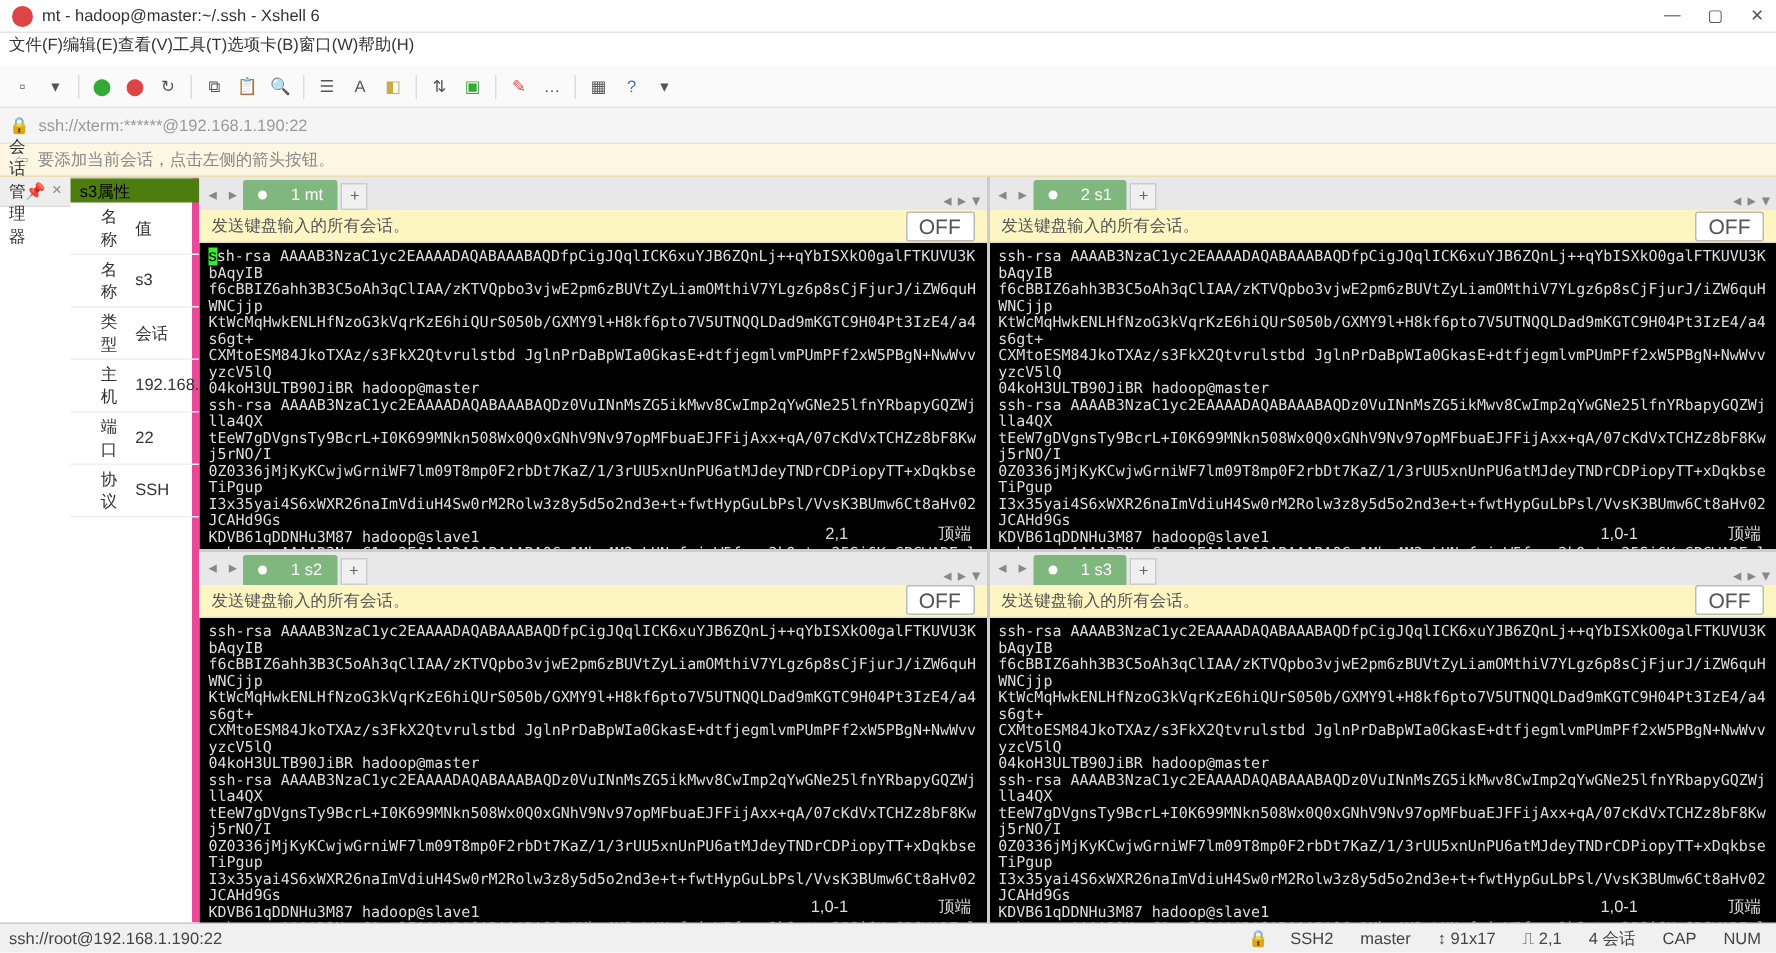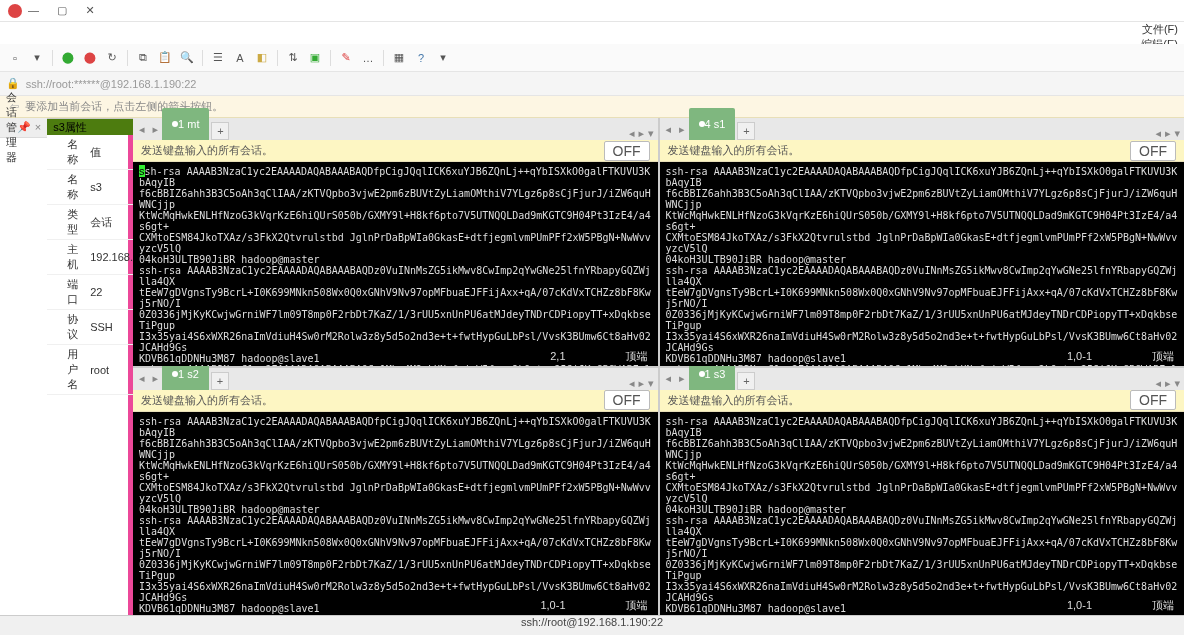--- a/index.html
+++ b/index.html
@@ -2,21 +2,21 @@
 <html><head>
 <meta charset="utf-8">
 <style>
 * { margin:0; padding:0; box-sizing:border-box; font-family:"Microsoft YaHei",Tahoma,sans-serif; font-size:11px; }
 body { background:#fff; width:1184px; height:635px; overflow:hidden; display:flex; flex-direction:column; }
 .titlebar { height:22px; display:flex; align-items:center; padding:0 8px; background:#fff; border-bottom:1px solid #e5e5e5; }
 .titlebar .icon { width:14px; height:14px; background:#d44; border-radius:50%; margin-right:6px; }
 .titlebar .title { flex:1; color:#333; }
 .winctrl { display:flex; gap:18px; color:#555; }
 .winctrl span { cursor:pointer; }
-.menubar { height:22px; display:flex; align-items:flex-end; padding:0 6px; gap:0; background:#fff; color:#333;flex-direction:column; }
+.menubar { height:22px; display:flex; align-items:flex-start; padding:0 6px; gap:0; background:#fff; color:#333; }
 .menubar span { cursor:pointer; }
 .toolbar { height:28px; display:flex; align-items:center; padding:0 6px; gap:4px; background:#fafafa; border-bottom:1px solid #e5e5e5; }
 .tbtn { width:18px; height:18px; display:flex; align-items:center; justify-content:center; color:#555; cursor:pointer; border-radius:2px; }
 .tbtn.g { color:#3a3; }
 .tbtn.r { color:#d44; }
 .tbtn.b { color:#47a; }
 .tbtn.y { color:#ca4; }
 .tsep { width:1px; height:16px; background:#ddd; margin:0 2px; }
 .addrbar { height:24px; display:flex; align-items:center; padding:0 6px; background:#f5f5f5; border-bottom:1px solid #e5e5e5; color:#999; gap:6px; }
 .addrbar .lock { color:#aaa; }
@@ -34,39 +34,40 @@
 .props { border-top:1px solid #ccc; }
 .props h4 { height:16px; display:flex; align-items:center; padding:0 6px; background:#4d7c0f; font-weight:normal; }
 .props table { width:100%; border-collapse:collapse; }
 .props td { padding:2px 6px; border-bottom:1px solid #f0f0f0; color:#333; }
 .props td:first-child { width:40px; color:#333;padding-left:20px; }
 .workarea { flex:1; display:flex; flex-direction:column; min-width:0; }
 .grid2x2 { flex:1; display:grid; grid-template-columns:1fr 1fr; grid-template-rows:1fr 1fr; gap:2px; background:#ccc; min-height:0; }
 .pane { display:flex; flex-direction:column; background:#fff; min-width:0; min-height:0; }
 .tabstrip { height:22px; display:flex; align-items:flex-end; background:#e8e8e8; padding-left:2px; }
 .tabstrip .navbtn { padding:0 4px; color:#888; cursor:pointer; align-self:center; }
-.tab { height:32px; padding:0 10px; display:flex; align-items:center; background:#7fb77f; color:#fff; border-radius:2px 2px 0 0; margin-right:2px; cursor:pointer; gap:0;text-align:right; }
+.tab { height:20px; padding:0 10px; display:flex; align-items:center; background:#7fb77f; color:#fff; border-radius:2px 2px 0 0; margin-right:2px; cursor:pointer; gap:16px;text-align:right; }
 .tab .dot { width:6px; height:6px; background:#fff; border-radius:50%; }
 .addtab { width:18px; height:18px; display:flex; align-items:center; justify-content:center; background:#f0f0f0; border:1px solid #ccc; color:#666; cursor:pointer; }
 .tabstrip .right { margin-left:auto; display:flex; align-items:center; gap:4px; padding-right:4px; color:#888; }
 .infobar { height:22px; display:flex; align-items:center; padding:0 8px; background:#fdf6c3; border-bottom:1px solid #e8dfb8; color:#555; }
 .infobar .off { margin-left:auto; padding:1px 8px; background:#fff; border:1px solid #bbb; border-radius:2px; cursor:pointer; font-size:14px; }
 .term { flex:1; background:#000; color:#ddd; font-family:Consolas,monospace; font-size:10px; line-height:11px; padding:4px 6px; overflow:hidden; white-space:pre-wrap; word-break:break-all; position:relative; }
 .term .cursor { background:#3e3; color:#000; }
 .term .footline { position:absolute; bottom:4px; right:10px; color:#ddd; font-size:10px; display:flex; gap:60px; }
-.statusbar { height:20px; display:flex; align-items:center; padding:0 6px; background:#f0f0f0; border-top:1px solid #ccc; color:#444; gap:10px;flex-direction:column; }
+.statusbar { height:20px; display:flex; align-items:center; padding:0 6px; background:#f0f0f0; border-top:1px solid #ccc; color:#444; gap:10px; }
 .statusbar .spacer { flex:1; }
 .statusbar .ind { padding:0 4px; }
 .statusbar .ssh-ico { color:#3a3; }
 </style>
 </head>
 <body>
 
 <div class="titlebar">
   <div class="icon"></div>
+  <div class="title">mt - hadoop@master:~/.ssh - Xshell 6</div>
   <div class="winctrl">
     <span>—</span>
     <span>▢</span>
     <span>✕</span>
   </div>
 </div>
 
 <div class="menubar">
   <span>文件(F)</span>
   <span>编辑(E)</span>
@@ -99,21 +100,21 @@
   <div class="tbtn r">✎</div>
   <div class="tbtn">…</div>
   <div class="tsep"></div>
   <div class="tbtn">▦</div>
   <div class="tbtn b">?</div>
   <div class="tbtn">▾</div>
 </div>
 
 <div class="addrbar">
   <span class="lock">🔒</span>
-  <span>ssh://root:******@192.168.1.190:22</span>
+  <span>ssh://xterm:******@192.168.1.190:22</span>
 </div>
 
 <div class="notice">
   <span class="arrow-left">⇦</span>
   <span>要添加当前会话，点击左侧的箭头按钮。</span>
 </div>
 
 <div class="mainrow">
   <div class="sidebar">
     <div class="panelhdr">
@@ -182,24 +183,20 @@
               <td>主机</td>
               <td>192.168.1....</td>
             </tr>
         <tr>
               <td>端口</td>
               <td>22</td>
             </tr>
         <tr>
               <td>协议</td>
               <td>SSH</td>
-            </tr>
-        <tr>
-              <td>用户名</td>
-              <td>root</td>
             </tr>
       </tbody>
         </table>
     </div>
   </div>
 
   <div class="workarea">
     <div class="grid2x2" id="grid">
         <div class="pane">
           <div class="tabstrip">
@@ -236,21 +233,21 @@
 ZPdAhn4Gd7HVh5NkuN/Y2nR1xbkbC3KspcKRpqlznNG1ZBoP72Uo+MWp7ybFIzW+uqV4rxm6cLMOi048Yeam7WPprrJ
 sjpWAHTwsV/Wiahj hadoop@slave2
 <div class="footline"><span>2,1</span><span>顶端</span></div></div>
         </div>
         <div class="pane">
           <div class="tabstrip">
             <span class="navbtn">◂</span>
             <span class="navbtn">▸</span>
             <div class="tab">
               <span class="dot"></span>
-              <span>4 s1</span>
+              <span>2 s1</span>
             </div>
             <div class="addtab">+</div>
             <div class="right">
               <span>◂</span>
               <span>▸</span>
               <span>▾</span>
             </div>
           </div>
           <div class="infobar">
             <span>发送键盘输入的所有会话。</span>

